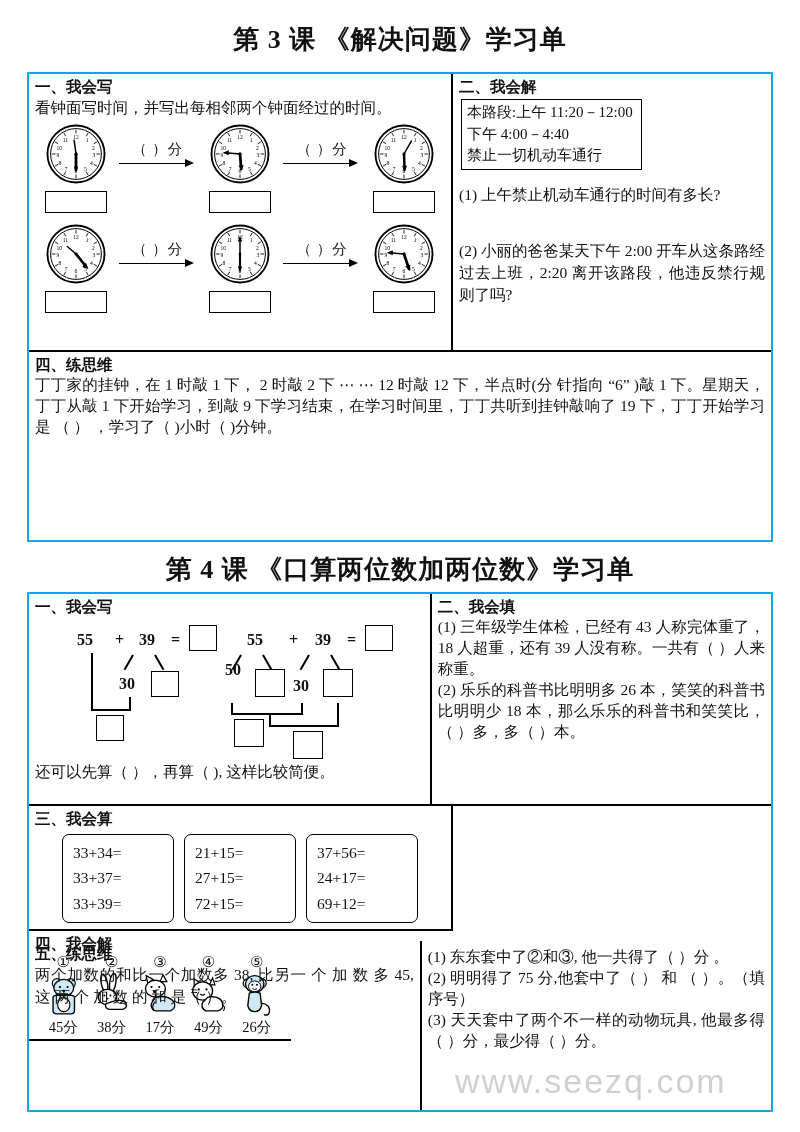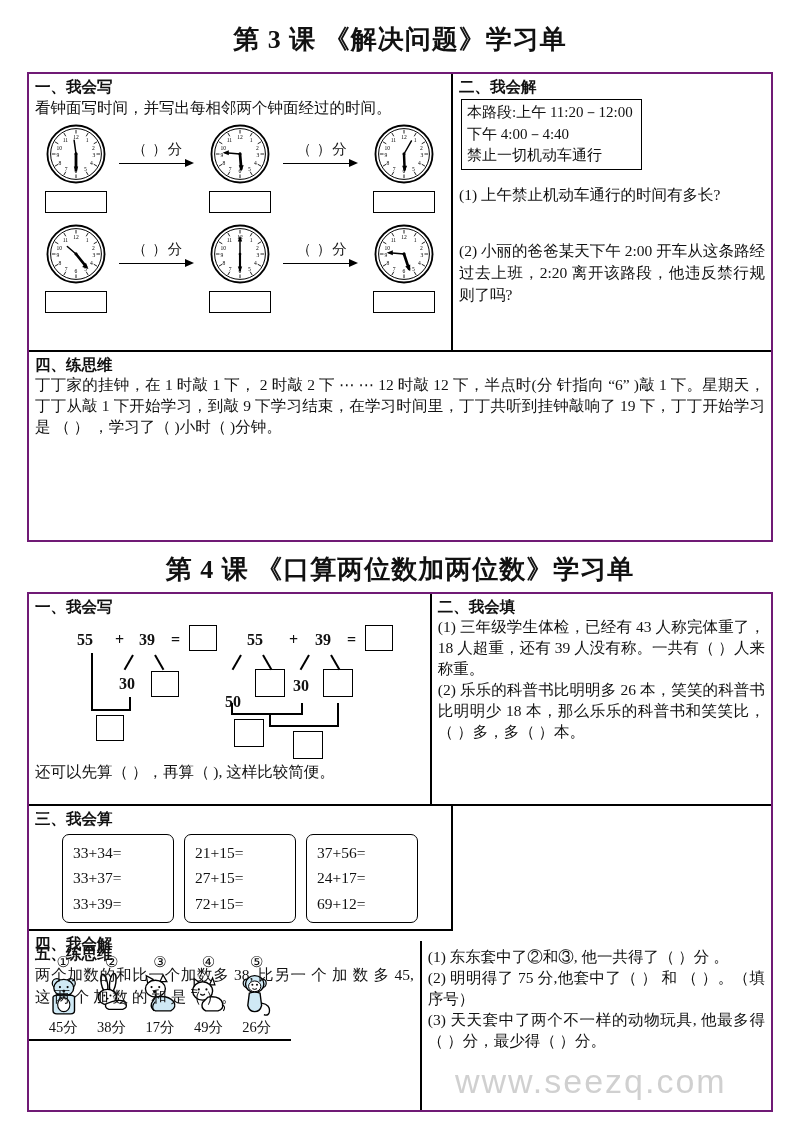--- a/index.html
+++ b/index.html
@@ -22,21 +22,21 @@
     letter-spacing:1px;
     margin:0;
     padding:0;
   }
   #title1{position:absolute;left:0;top:22px;width:800px;}
   #title2{position:absolute;left:0;top:552px;width:800px;}
 
   
   .frame{
     position:absolute;
-    border:2px solid #701a75;
+    border:2px solid #0ea5e9;
     box-sizing:border-box;
     background:#fff;
   }
   #frame1{left:27px;top:72px;width:746px;height:470px;}
   #frame2{left:27px;top:592px;width:746px;height:520px;}
 
   .row{display:flex;width:100%;box-sizing:border-box;}
   .cell{box-sizing:border-box;padding:3px 6px 2px 6px;}
   .bb{border-bottom:2px solid #000;}
   .br{border-right:2px solid #000;}
@@ -448,21 +448,21 @@
 
           <div>
             <span class="num" style="left:212px;top:14px;">55</span>
             <span class="num" style="left:254px;top:14px;">+</span>
             <span class="num" style="left:280px;top:14px;">39</span>
             <span class="num" style="left:312px;top:14px;">=</span>
             <div class="sq" style="left:330px;top:8px;width:28px;height:26px;"></div>
 
             <div class="ln" style="left:205px;top:38px;width:2px;height:17px;transform:rotate(30deg);transform-origin:top center;"></div>
             <div class="ln" style="left:227px;top:38px;width:2px;height:17px;transform:rotate(-30deg);transform-origin:top center;"></div>
-            <span class="num" style="left:190px;top:76px;">50</span>
+            <span class="num" style="left:190px;top:44px;">50</span>
             <div class="sq" style="left:220px;top:52px;width:30px;height:28px;"></div>
 
             <div class="ln" style="left:273px;top:38px;width:2px;height:17px;transform:rotate(30deg);transform-origin:top center;"></div>
             <div class="ln" style="left:295px;top:38px;width:2px;height:17px;transform:rotate(-30deg);transform-origin:top center;"></div>
             <span class="num" style="left:258px;top:60px;">30</span>
             <div class="sq" style="left:288px;top:52px;width:30px;height:28px;"></div>
 
             <div class="ln" style="left:196px;top:86px;width:2px;height:12px;"></div>
             <div class="ln" style="left:196px;top:96px;width:72px;height:2px;"></div>
             <div class="ln" style="left:266px;top:86px;width:2px;height:12px;"></div>

